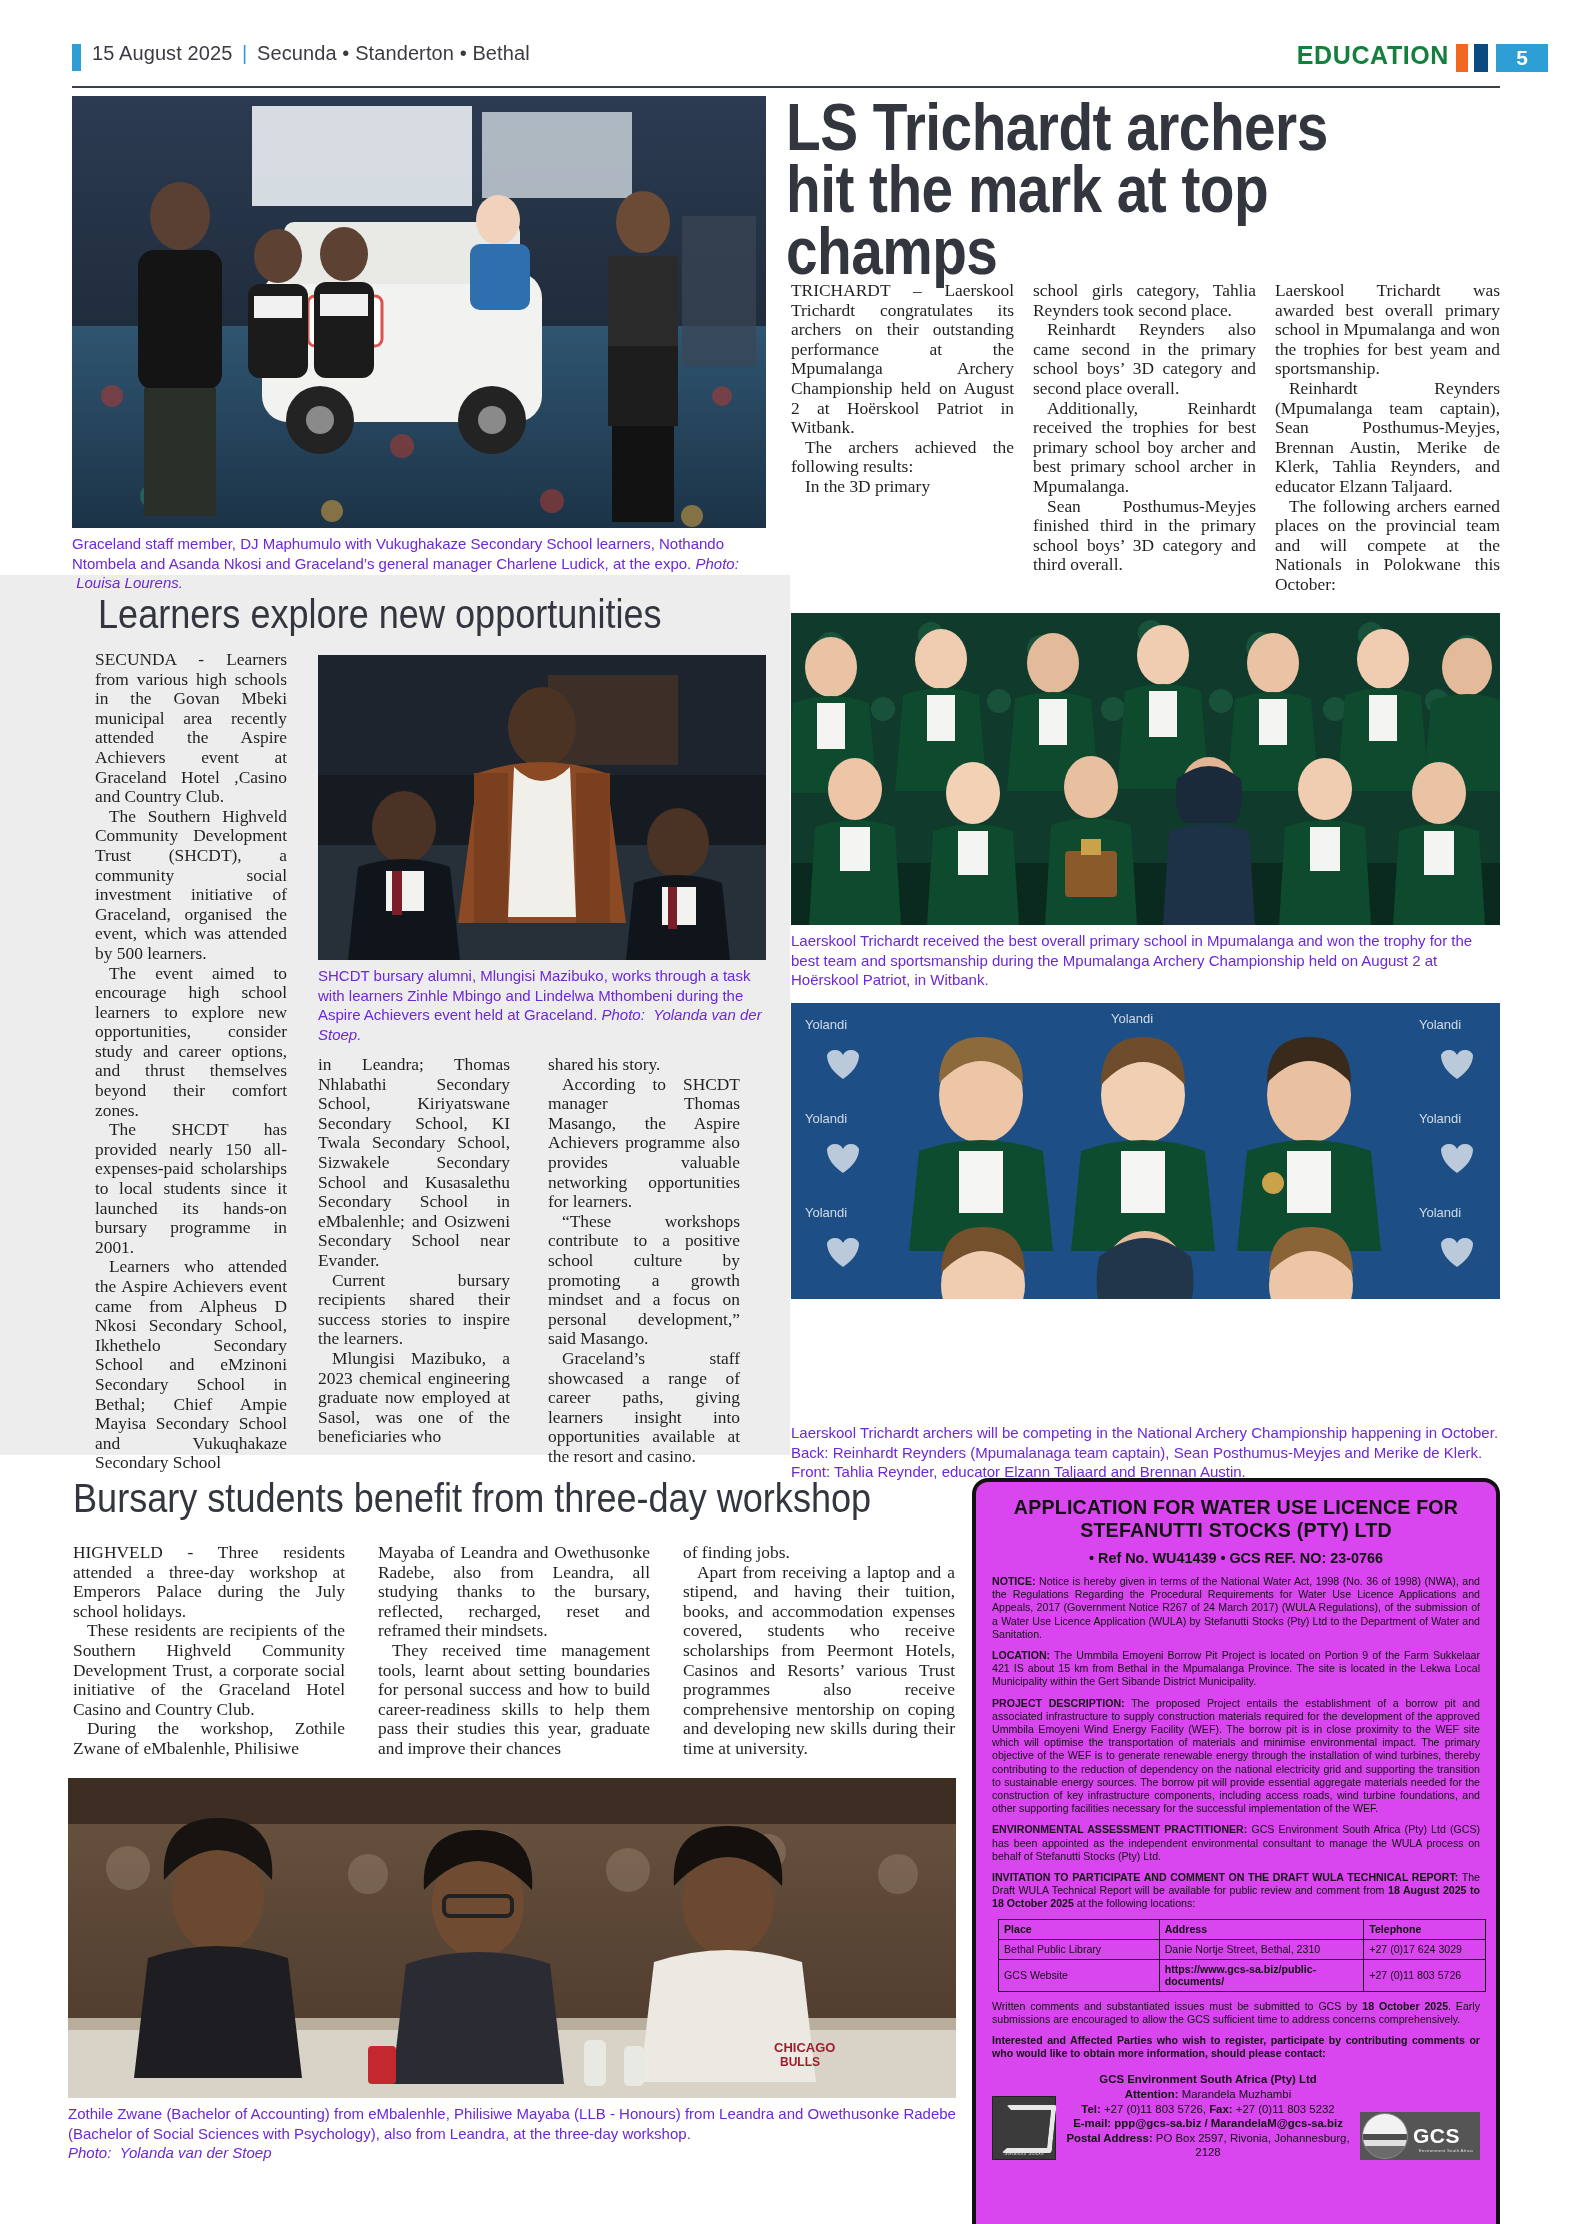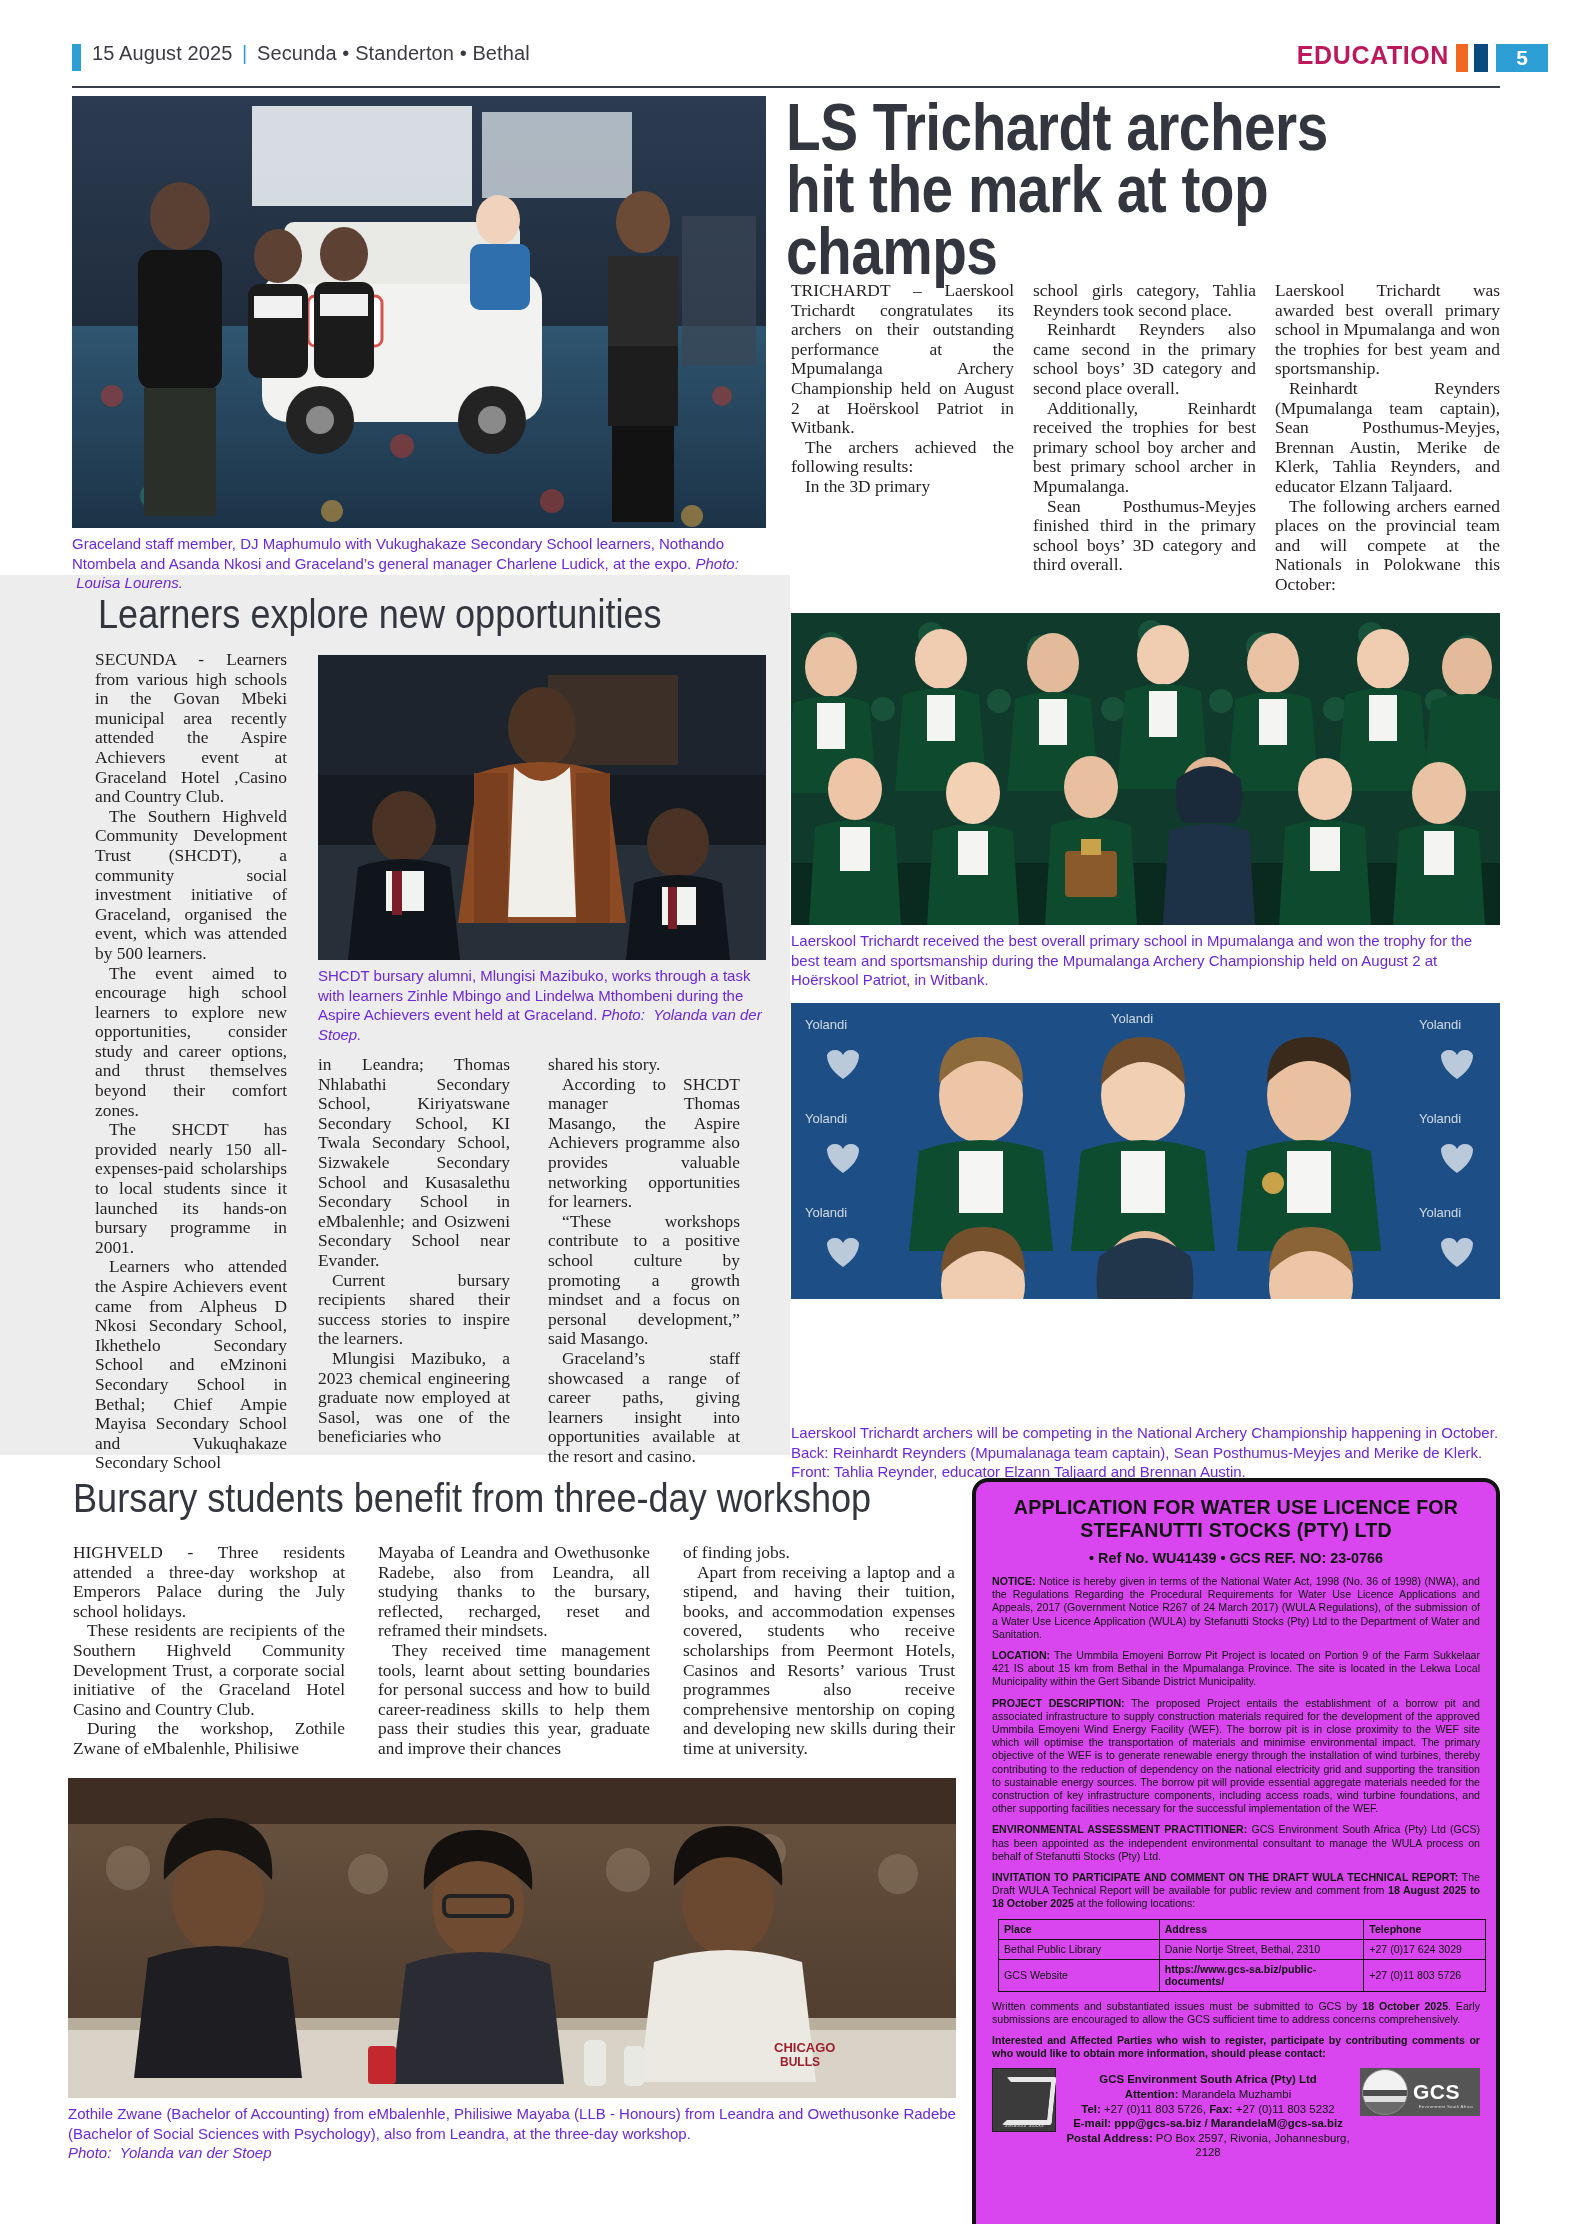--- a/index.html
+++ b/index.html
@@ -5,21 +5,21 @@
   html,body{margin:0;padding:0;background:#ffffff;}
   body{width:1572px;height:2224px;position:relative;font-family:"Liberation Serif",serif;color:#231f20;overflow:hidden;}
 
   
   #masthead{position:absolute;left:0;top:40px;width:1572px;height:40px;}
   #masthead .blue-tick{position:absolute;left:72px;top:4px;width:9px;height:27px;background:#2e9fd4;}
   #masthead .date{position:absolute;left:92px;top:2px;font-family:"Liberation Sans",sans-serif;
       font-size:20px;font-weight:400;letter-spacing:.1px;color:#3b3b44;white-space:nowrap;}
   #masthead .sep{color:#2e9fd4;padding:0 4px;}
   #masthead .edu{position:absolute;right:123px;top:1px;font-family:"Liberation Sans",sans-serif;
-      font-weight:700;font-size:25px;letter-spacing:.6px;color:#be185d;}
+      font-weight:700;font-size:25px;letter-spacing:.6px;color:#15803d;}
   #masthead .sq-orange{position:absolute;right:104px;top:4px;width:12px;height:28px;background:#f26722;}
   #masthead .sq-navy{position:absolute;right:84px;top:4px;width:14px;height:28px;background:#0b4a7f;}
   #masthead .sq-blue{position:absolute;right:24px;top:4px;width:52px;height:28px;background:#2e9fd4;}
   #masthead .pageno{position:absolute;right:24px;top:4px;width:52px;height:28px;
       font-family:"Liberation Sans",sans-serif;font-weight:700;font-size:21px;color:#fff;
       display:flex;align-items:center;justify-content:center;}
   #rule-top{position:absolute;left:72px;top:86px;width:1428px;height:2px;background:#3a3f4a;}
 
   
   .photo{position:absolute;overflow:hidden;background:#3a3d44;}
@@ -53,21 +53,21 @@
   #adbox h1{margin:0;text-align:center;font-size:19.6px;line-height:23px;font-weight:700;letter-spacing:.2px;}
   #adbox .refline{text-align:center;font-weight:700;font-size:14.4px;margin:8px 0 9px;}
   #adbox p{margin:0 0 8px 0;font-size:10.6px;line-height:13.2px;text-align:justify;}
   #adbox p b{font-weight:700;}
   #adbox table{width:100%;border-collapse:collapse;margin:4px 0 8px 6px;font-size:10.6px;}
   #adbox th,#adbox td{border:1px solid #111;padding:3.5px 5px;text-align:left;line-height:12px;}
   #adbox th{font-weight:700;}
   #adbox td.lnk{font-weight:700;}
   #adbox .contact{text-align:center;font-size:11.4px;line-height:14.6px;margin-top:4px;}
   #adbox .contact b{font-weight:700;}
-  #adbox .contact-row{display:flex;align-items:flex-start;justify-content:space-between;margin-top:2px;}
+  #adbox .contact-row{display:flex;align-items:flex-end;justify-content:space-between;margin-top:2px;}
   #adbox .ss-logo{width:62px;height:62px;background:#3b3b3b;border:1px solid #222;position:relative;flex:0 0 auto;}
   #adbox .ss-logo .s{position:absolute;left:11px;top:8px;width:40px;height:38px;
       border:5px solid #e8e8e8;border-left-color:transparent;border-radius:3px;transform:skewX(-6deg);}
   #adbox .ss-logo .cap2{position:absolute;left:0;bottom:3px;width:100%;text-align:center;
       font-size:4.6px;color:#ddd;letter-spacing:.3px;}
   #adbox .gcs-logo{width:120px;height:48px;background:#555;position:relative;flex:0 0 auto;
       display:flex;align-items:center;}
   #adbox .gcs-logo .globe{width:44px;height:44px;border-radius:50%;background:
       linear-gradient(#f2f2f2 0%,#f2f2f2 46%,#4d4d4d 46%,#4d4d4d 60%,#e0e0e0 60%,#e0e0e0 72%,#6b6b6b 72%);
       margin-left:2px;border:1px solid #888;}

